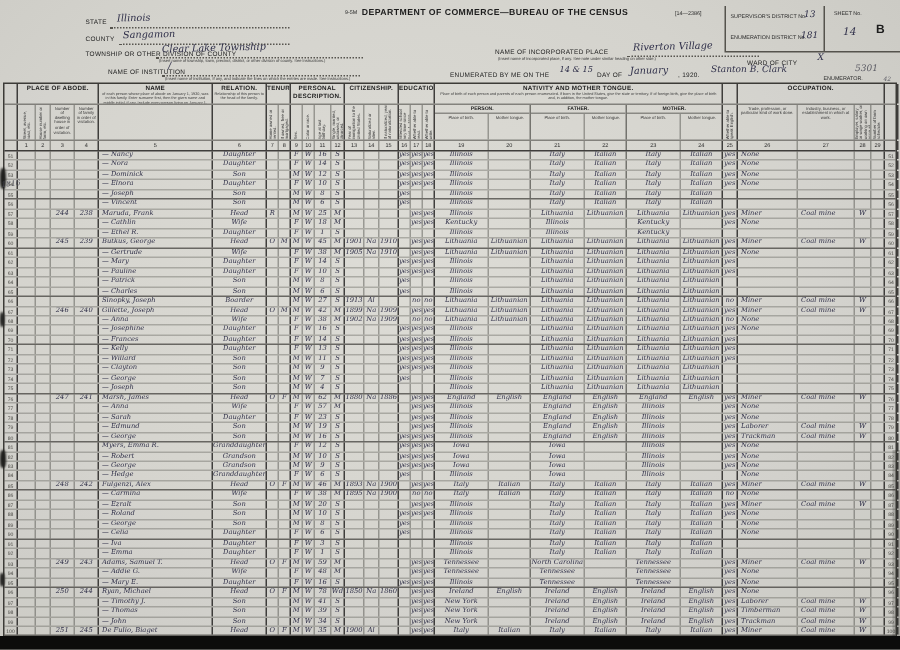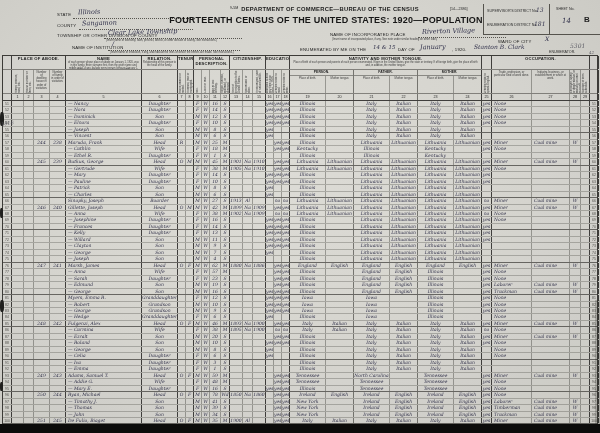--- a/index.html
+++ b/index.html
@@ -62,21 +62,20 @@
 
     <span class="abs lbl" style="left:72px;top:45px;">NAME OF INSTITUTION</span>
     <span class="abs hd hv" style="left:112px;top:40px;">/</span>
     <div class="abs dot" style="left:108px;top:49px;width:132px;"></div>
     <span class="abs note" style="left:110px;top:51px;">(Insert name of institution, if any, and indicate the lines on which the entries are made. See instructions.)</span>
 
     <span class="abs lbl-sm" style="left:230px;top:6px;">9-5M</span>
     <span class="abs lbl-sm" style="left:450px;top:7px;">[14—2386]</span>
 
     <div class="abs dept" style="left:170px;top:6px;width:320px;">DEPARTMENT OF COMMERCE—BUREAU OF THE CENSUS</div>
-    <div class="abs title" style="left:130px;top:15px;width:392px;">FOURTEENTH CENSUS OF THE UNITED STATES: 1920—POPULATION</div>
 
     <span class="abs lbl" style="left:330px;top:32px;">NAME OF INCORPORATED PLACE</span>
     <span class="abs hd hv" style="left:422px;top:27px;">Riverton Village</span>
     <div class="abs dot" style="left:418px;top:36px;width:88px;"></div>
     <span class="abs note" style="left:332px;top:38px;">(Insert name of incorporated place, if any. See note under similar heading on other side.)</span>
 
     <span class="abs lbl" style="left:498px;top:39px;">WARD OF CITY</span>
     <span class="abs hd" style="left:545px;top:35px;font-size:6px;">X</span>
 
     <span class="abs lbl" style="left:300px;top:47px;">ENUMERATED BY ME ON THE</span>

